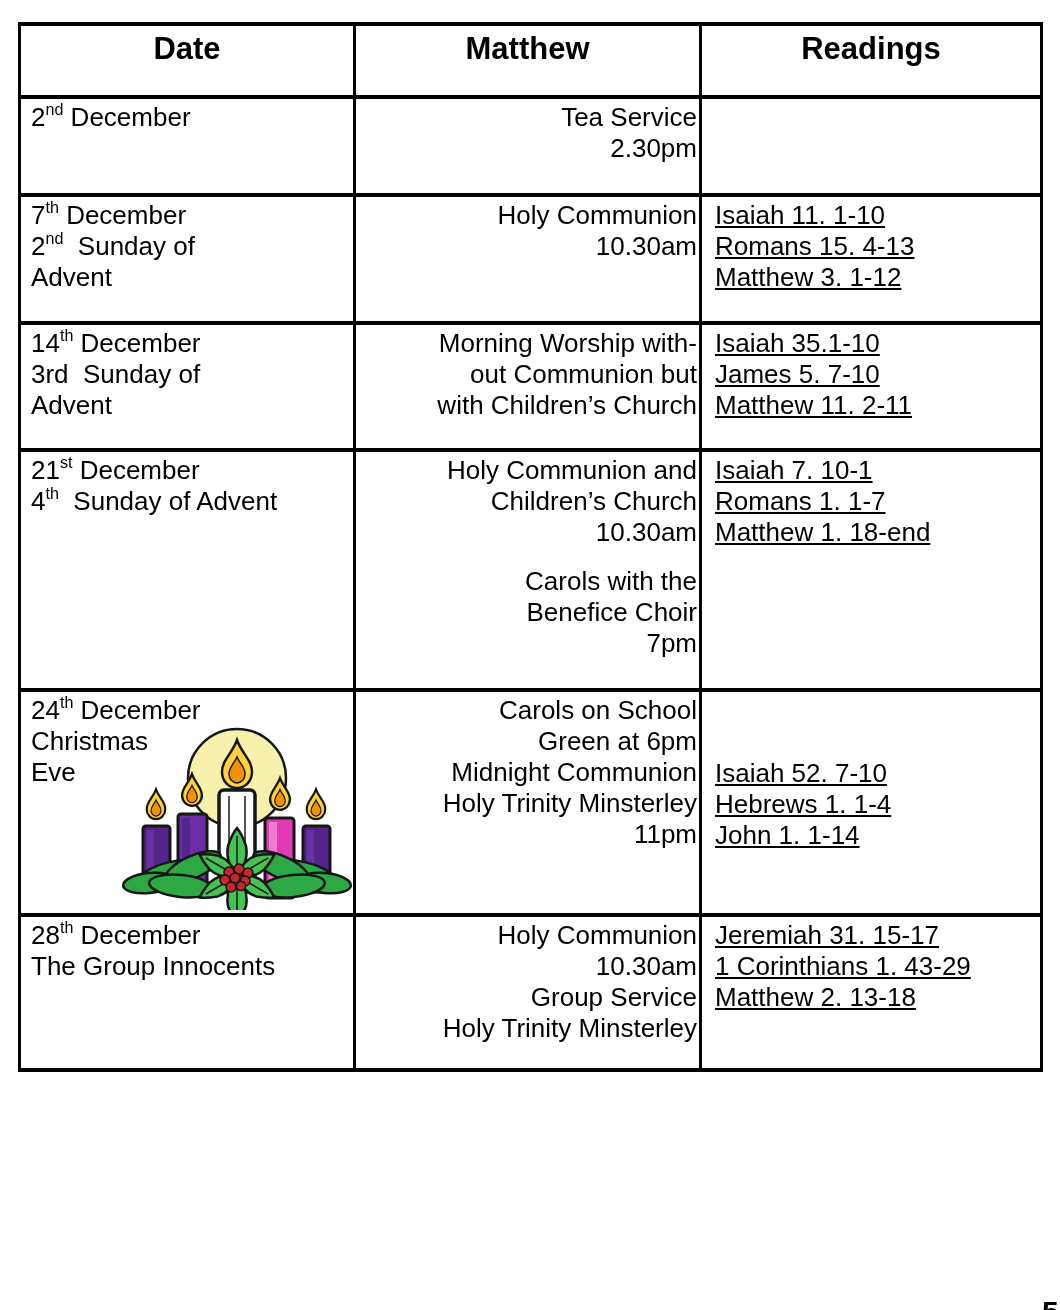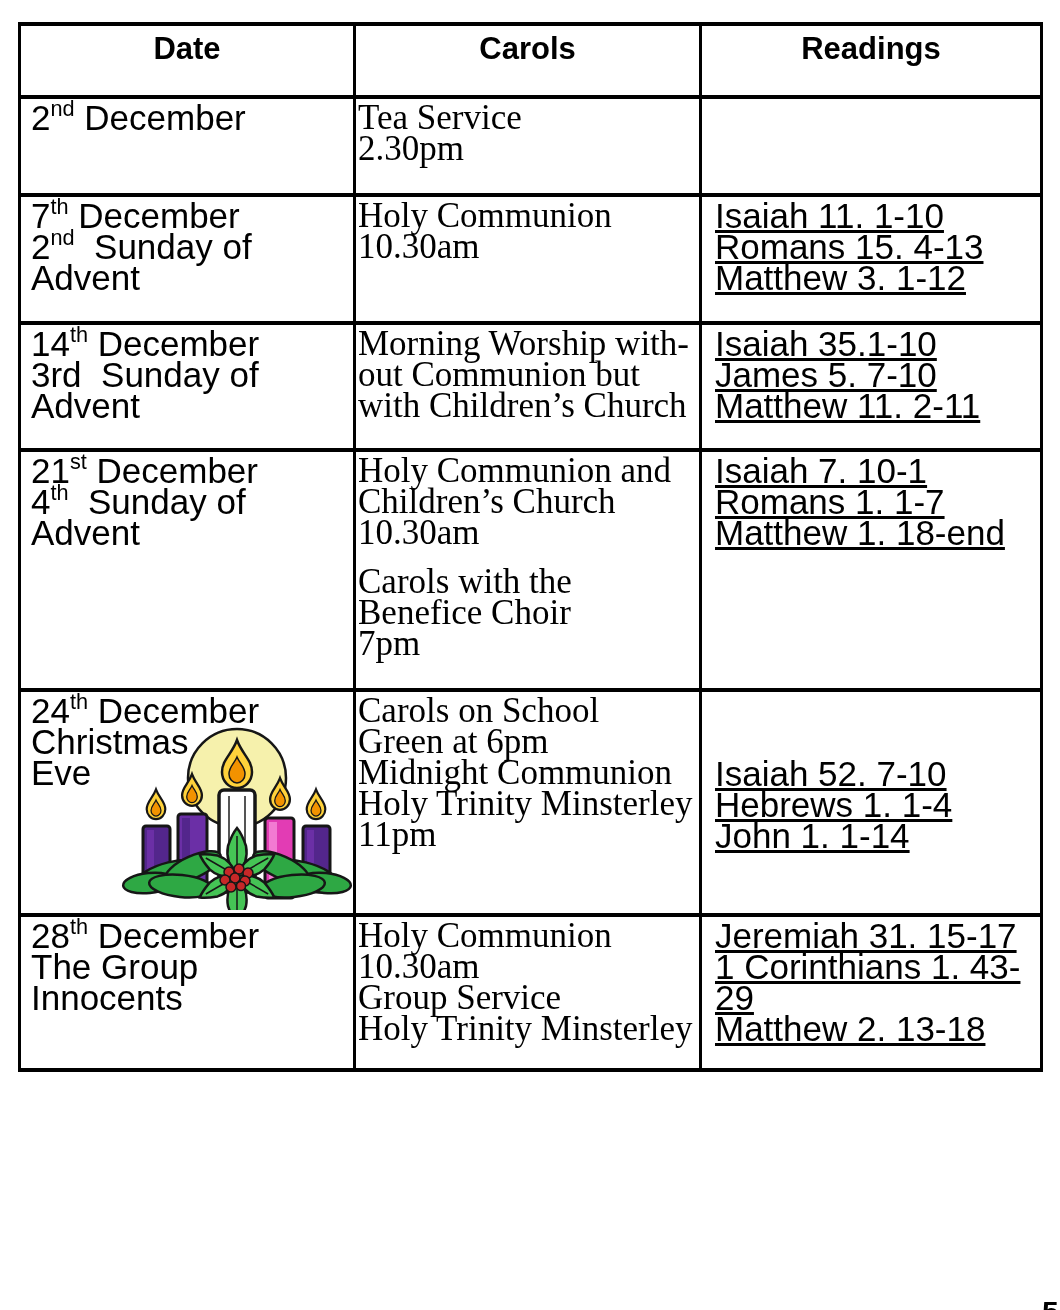--- a/index.html
+++ b/index.html
@@ -26,23 +26,23 @@
     border-bottom-width: 4px;
     vertical-align: top;
     overflow: hidden;
   }
   th {
     font-size: 31px;
     font-weight: bold;
     text-align: center;
     padding-top: 5px;
   }
-  td { font-size: 35px; line-height: 31px; }
+  td { font-size: 26px; line-height: 31px; }
   .date-cell { padding: 3px 4px 0 10px; white-space: pre-wrap; position: relative; }
-  .service-cell { text-align: left; padding: 3px 2px 0 2px; white-space: pre-wrap; font-family: Liberation Serif, serif; }
+  .service-cell { text-align: right; padding: 3px 2px 0 2px; white-space: pre-wrap; }
   .readings-cell { padding: 3px 4px 0 13px; white-space: pre-wrap; text-decoration: underline; }
   .line { min-height: 31px; }
   .line.gap { min-height: 18px; }
   sup { font-size: 0.62em; line-height: 0; vertical-align: super; position: relative; top: -1px; }
   .advent-svg { position: absolute; left: 98px; top: 34px; width: 236px; height: 184px; }
   #page-num-fragment {
     position: absolute; left: 1042px; top: 1297px;
     font-size: 30px; line-height: 30px; font-weight: bold;
   }
 </style>
@@ -51,21 +51,21 @@
 
 <table class="schedule">
   <colgroup>
     <col class="c-date">
       <col class="c-service">
       <col class="c-readings">
   </colgroup>
   <thead>
     <tr style="height:73px">
       <th>Date</th>
-      <th>Carols</th>
+      <th>Matthew</th>
       <th>Readings</th>
     </tr>
   </thead>
   <tbody>
       <tr style="height: 98px;">
         <td class="date-cell"><div class="line">2<sup>nd</sup> December</div></td>
         <td class="service-cell"><div class="line">Tea Service</div><div class="line">2.30pm</div></td>
         <td class="readings-cell"></td>
       </tr>
       <tr style="height: 128px;">

